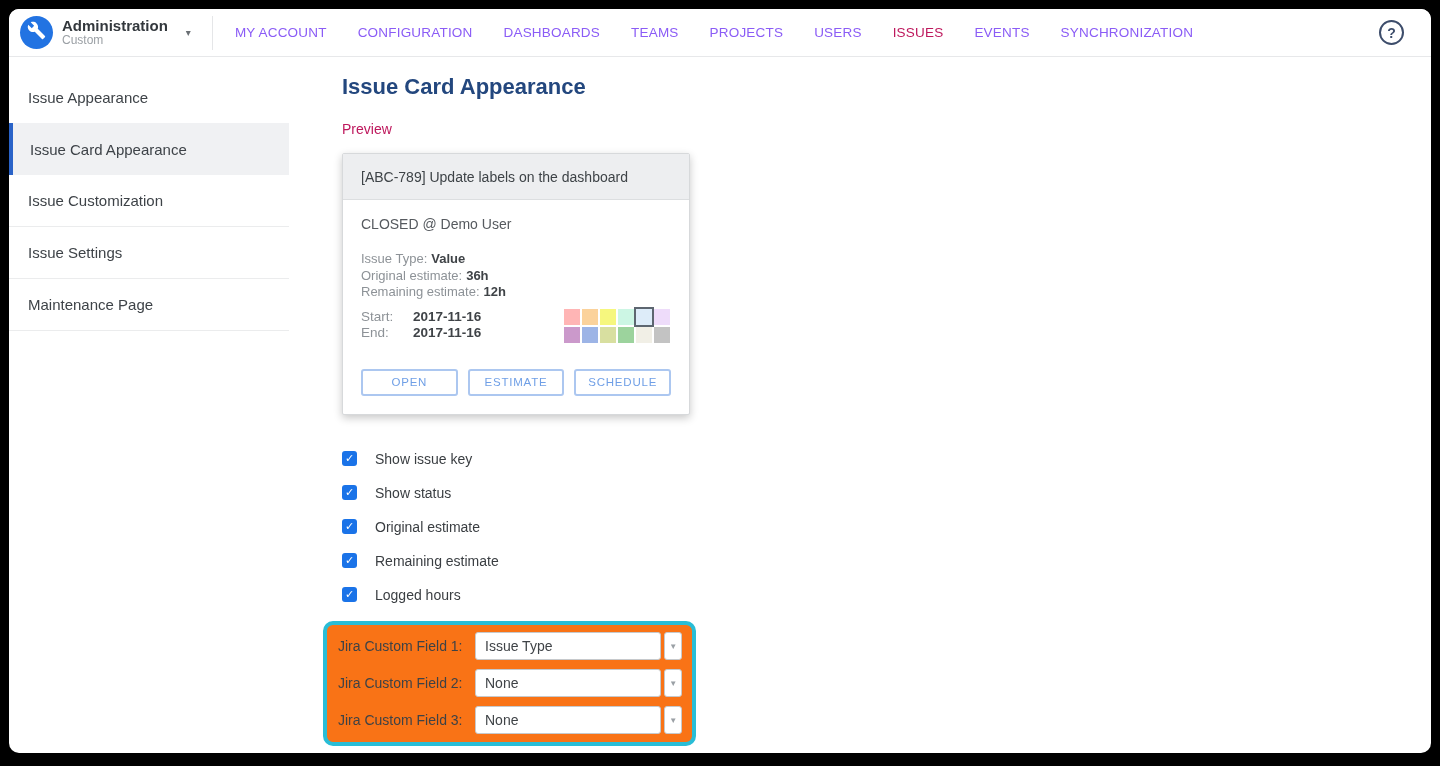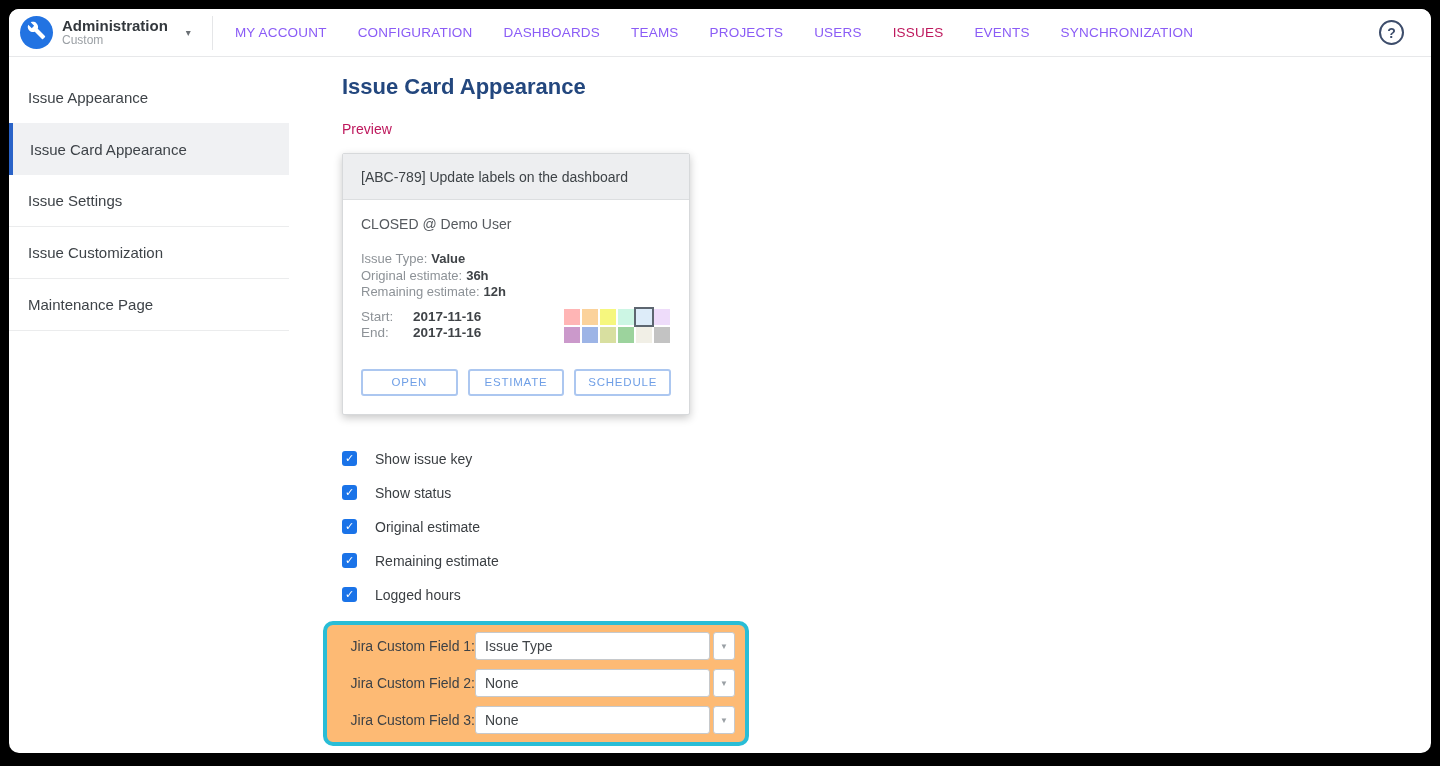--- a/index.html
+++ b/index.html
@@ -57,22 +57,22 @@
   .card-btn { flex:1; height:27px; background:#fff; border:2px solid #acc7f0; border-radius:3px;
     color:#6f9fe6; font-size:11.5px; font-weight:normal; letter-spacing:0.8px;
     display:flex; align-items:center; justify-content:center; cursor:pointer; }
   
   .checkbox-group { margin-top:36px; }
   .cb-row { display:flex; align-items:center; margin-bottom:18px; cursor:pointer; }
   .cb-box { width:15px; height:15px; background:#1a73e8; border-radius:3px; color:#fff;
     font-size:11px; line-height:15px; text-align:center; flex-shrink:0; }
   .cb-label { margin-left:18px; font-size:14px; color:#3a3e42; }
   
-  .custom-box { margin-top:15px; margin-left:-19px; width:426px;
-    border:4px solid #29bdd6; border-radius:10px; padding:3px 10px 3px 11px; background:#fdba74;text-align:right; }
+  .custom-box { margin-top:15px; margin-left:-19px; width:373px;
+    border:4px solid #29bdd6; border-radius:10px; padding:3px 10px 3px 11px; background:#f97316; }
   .cf-row { display:flex; align-items:center; height:37px; }
   .cf-label { font-size:14px; color:#3e4246; width:137px; flex-shrink:0; }
   .cf-select { width:236px; height:28px; border:1px solid #c6c9cc; border-radius:3px;
     display:flex; align-items:center; padding-left:9px; font-size:14px; color:#3f4347;
     background:#fff; cursor:pointer; }
   .cf-caret { width:22px; height:28px; border:1px solid #c6c9cc; border-radius:3px; margin-left:3px;
     display:flex; align-items:center; justify-content:center; color:#9aa0a5; font-size:8px;
     background:#fff; cursor:pointer; }
 </style>
 </head>
@@ -106,22 +106,22 @@
       <span class="nav-item">SYNCHRONIZATION</span>
     </div>
     <div class="help-btn">?</div>
   </div>
 
   <div class="content">
 
     <div class="sidebar">
       <div class="side-item">Issue Appearance</div>
       <div class="side-item selected">Issue Card Appearance</div>
+      <div class="side-item divided">Issue Customization</div>
       <div class="side-item divided">Issue Settings</div>
-      <div class="side-item divided">Issue Customization</div>
       <div class="side-item divided">Maintenance Page</div>
     </div>
 
     <div class="main">
       <div class="page-title">Issue Card Appearance</div>
       <div class="preview-label">Preview</div>
 
       <div class="card">
         <div class="card-header">[ABC-789] Update labels on the dashboard</div>
         <div class="card-body">

